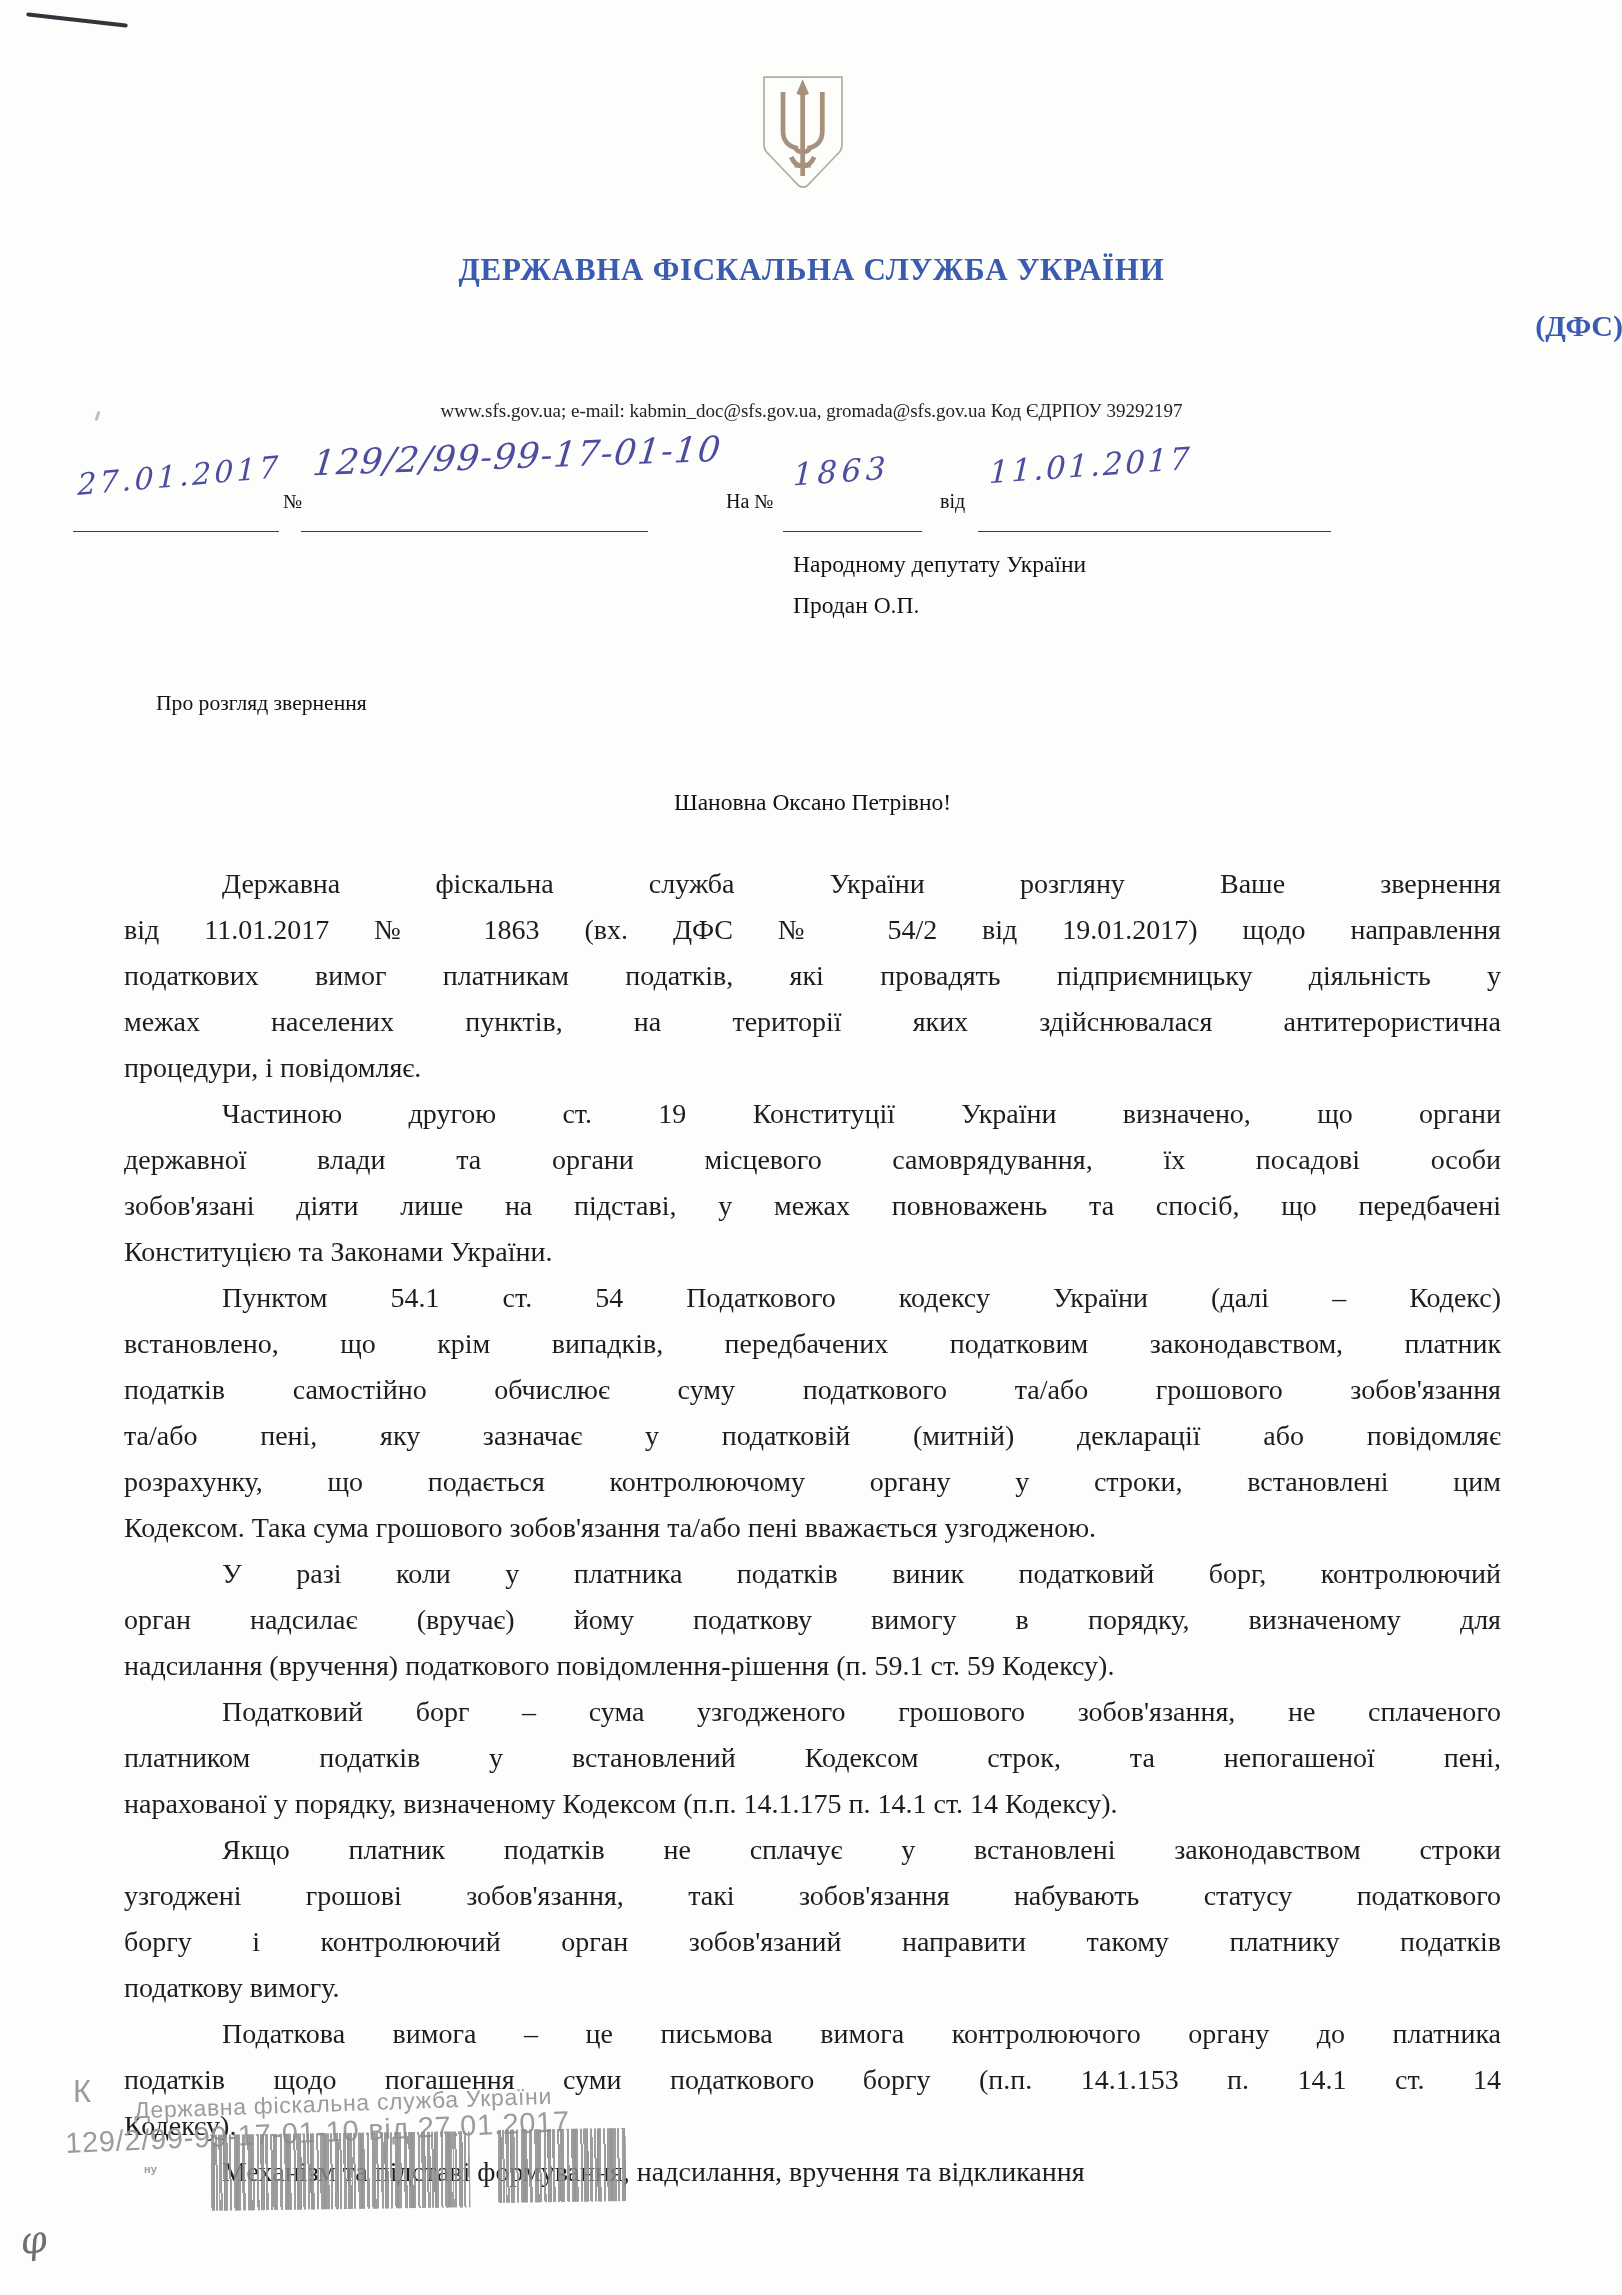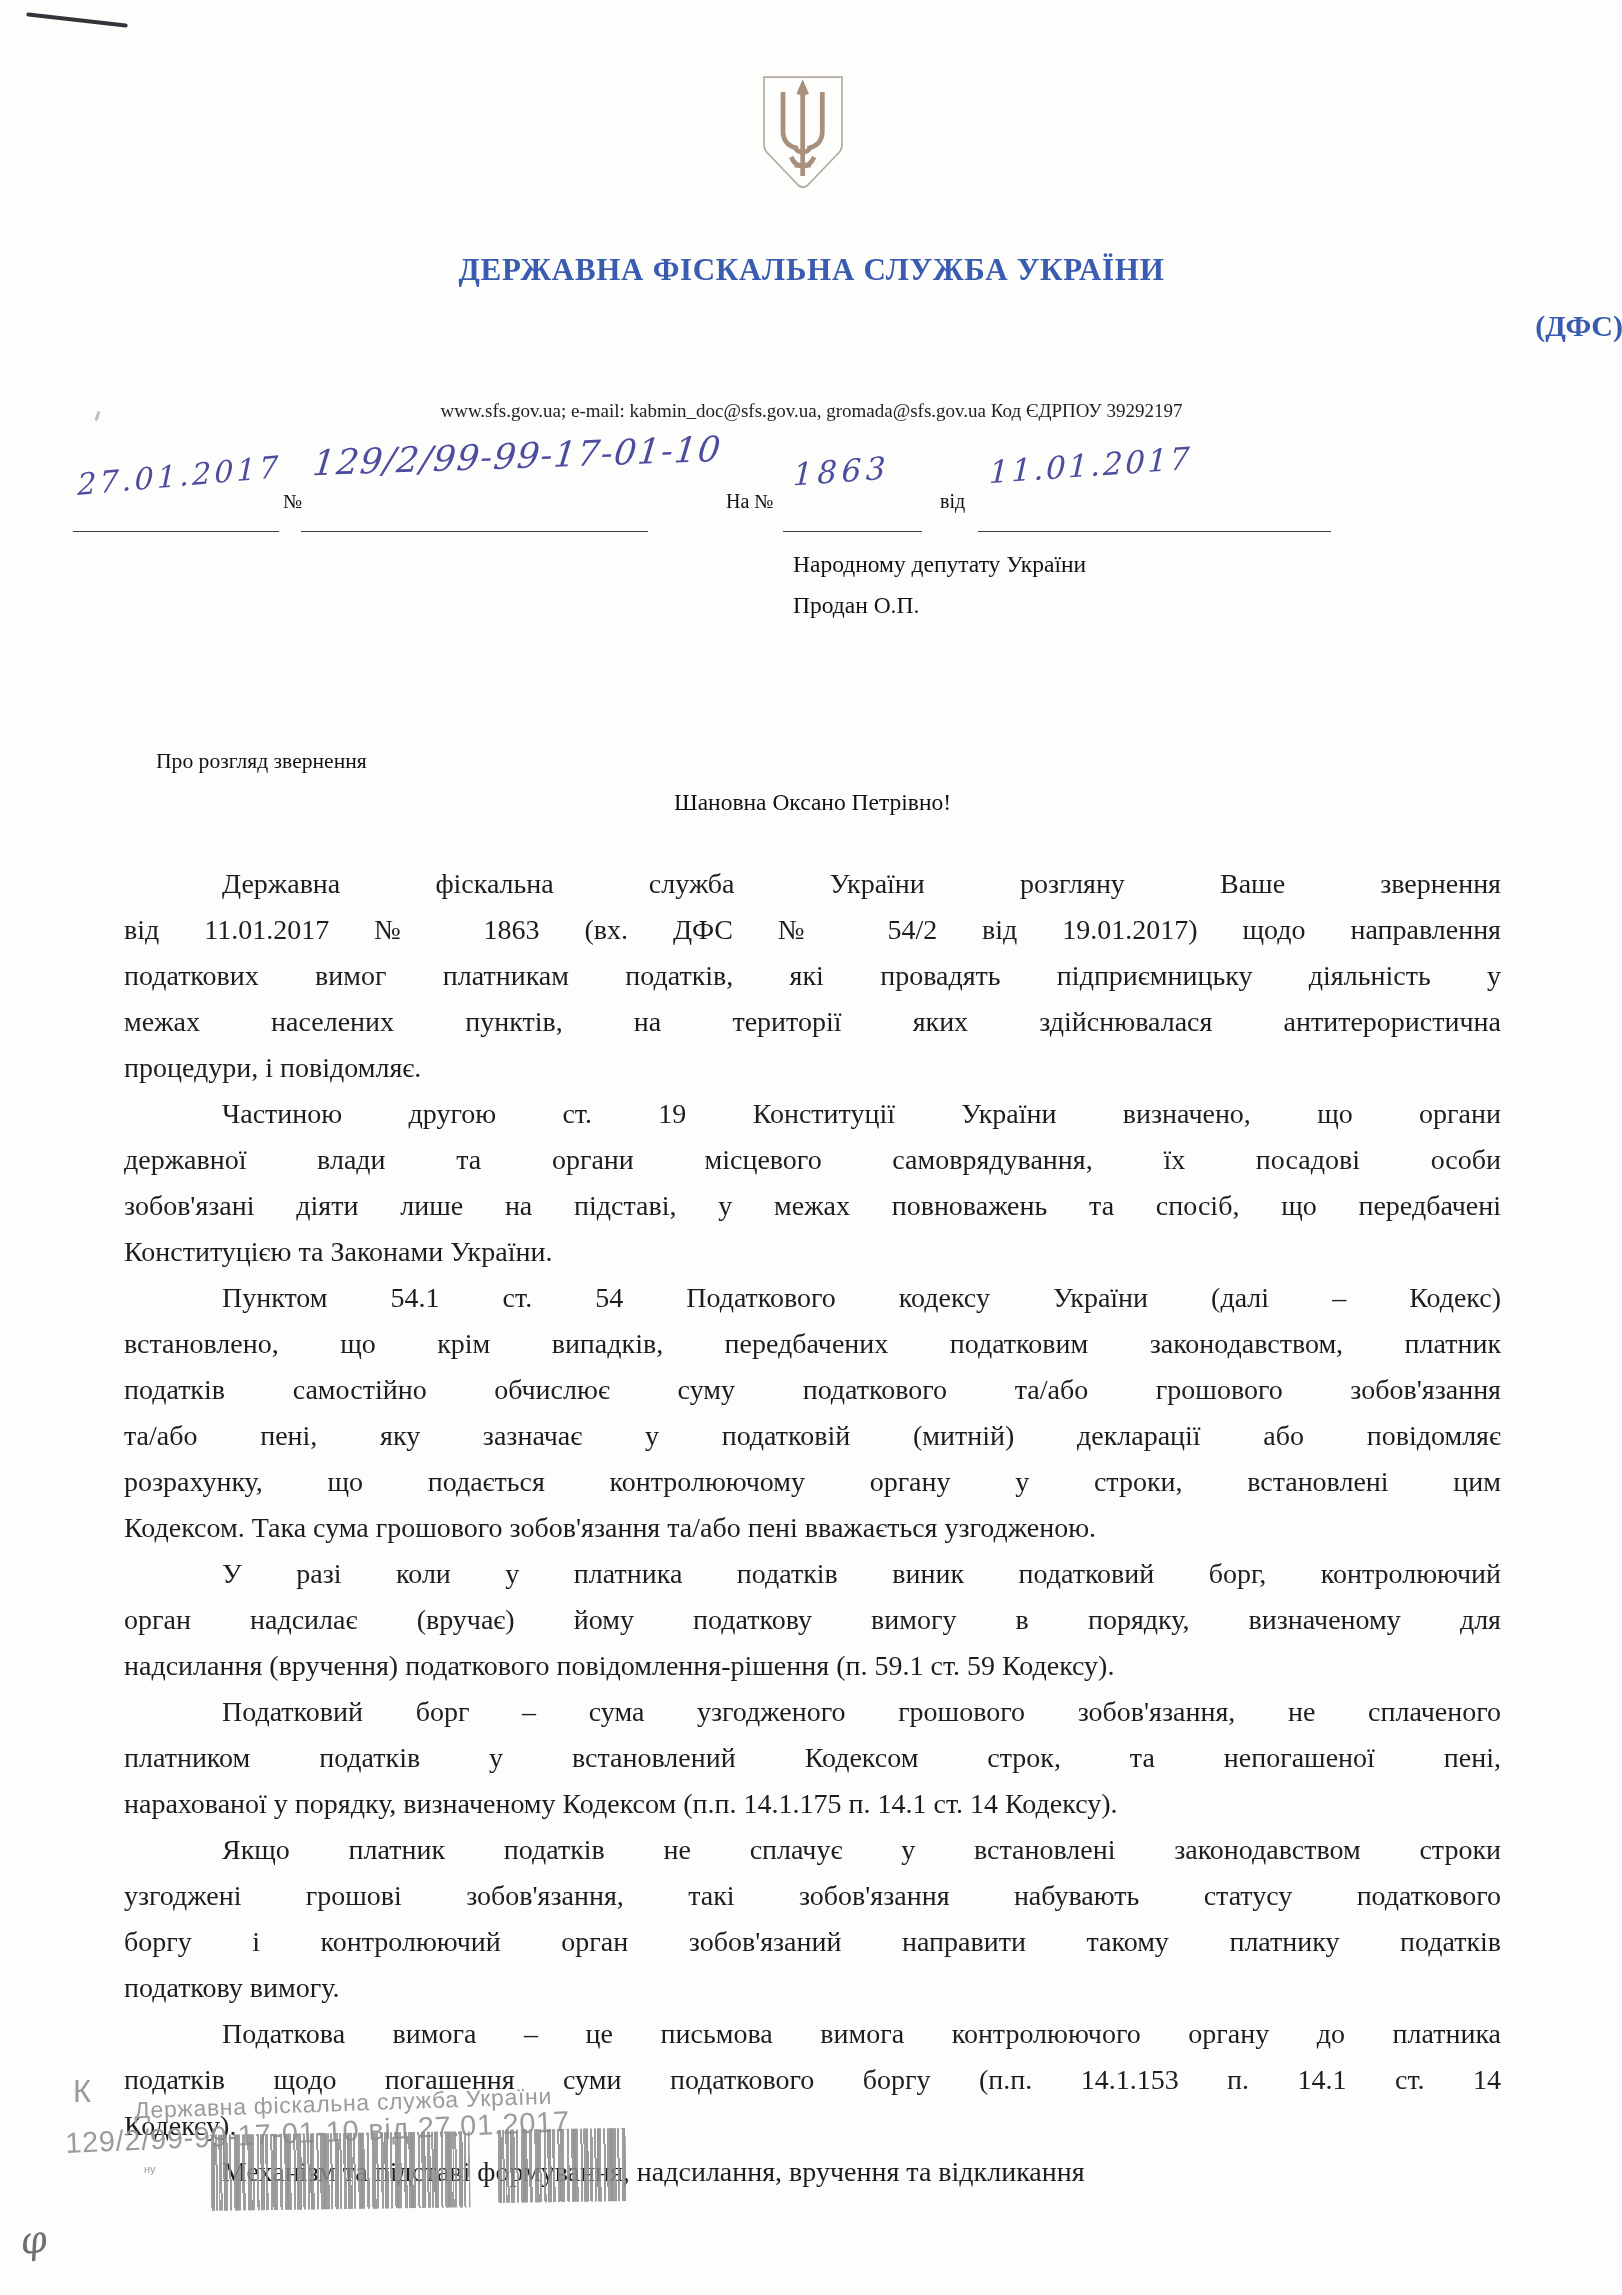--- a/index.html
+++ b/index.html
@@ -40,36 +40,36 @@
   .lbl-no{left:283px;top:490px;}
   .lbl-nano{left:726px;top:490px;}
   .lbl-vid{left:940px;top:490px;}
   .uline{height:1.3px;background:#3c3c3c;top:531px;}
   .u1{left:73px;width:206px;}
   .u2{left:301px;width:347px;}
   .u3{left:783px;width:139px;}
   .u4{left:978px;width:353px;}
 
   .recipient{left:793px;top:544px;font-size:23.5px;line-height:41px;color:#111;}
-  .subject{left:156px;top:749px;font-size:21.6px;color:#111;font-family:Liberation Serif, serif;}
+  .subject{left:156px;top:691px;font-size:21.6px;color:#111;font-family:Liberation Serif, serif;}
   .salutation{left:124px;width:1377px;text-align:center;top:789px;font-size:23.5px;color:#111;}
 
   
   .body{left:124px;top:861px;width:1377px;font-size:28px;line-height:46px;color:#1d1d1d;}
   .para{margin:0;}
   .bline{display:block;text-align:justify;text-align-last:justify;}
   .bline.first{text-indent:98px;}
   .bline.last{text-align-last:left;}
 
   
   .stamp{color:#9b9b9b;font-family:"Liberation Sans",sans-serif;white-space:nowrap;}
   .stamp-letter{left:73px;top:2074px;font-size:31px;}
   .stamp-org{left:134px;top:2090px;font-size:23px;letter-spacing:0.7px;transform:rotate(-2deg);}
   .stamp-num{left:65px;top:2116px;font-size:29px;letter-spacing:0.7px;transform:rotate(-2.5deg);}
-  .stamp-small{left:144px;top:2163px;font-size:11px;font-weight:normal;}
+  .stamp-small{left:144px;top:2163px;font-size:11px;font-weight:bold;}
   .barcode{
     background-image:
       repeating-linear-gradient(90deg,#908e8c 0 2px,transparent 2px 4.6px),
       repeating-linear-gradient(90deg,#908e8c 0 1.3px,transparent 1.3px 7.8px),
       repeating-linear-gradient(90deg,#878583 0 3.9px,transparent 3.9px 12.4px);
     opacity:.85;
   }
   .bc1{left:211px;top:2133px;width:259px;height:76px;transform:rotate(-0.8deg);}
   .bc2{left:498px;top:2129px;width:128px;height:73px;transform:rotate(-0.8deg);}
 </style>

